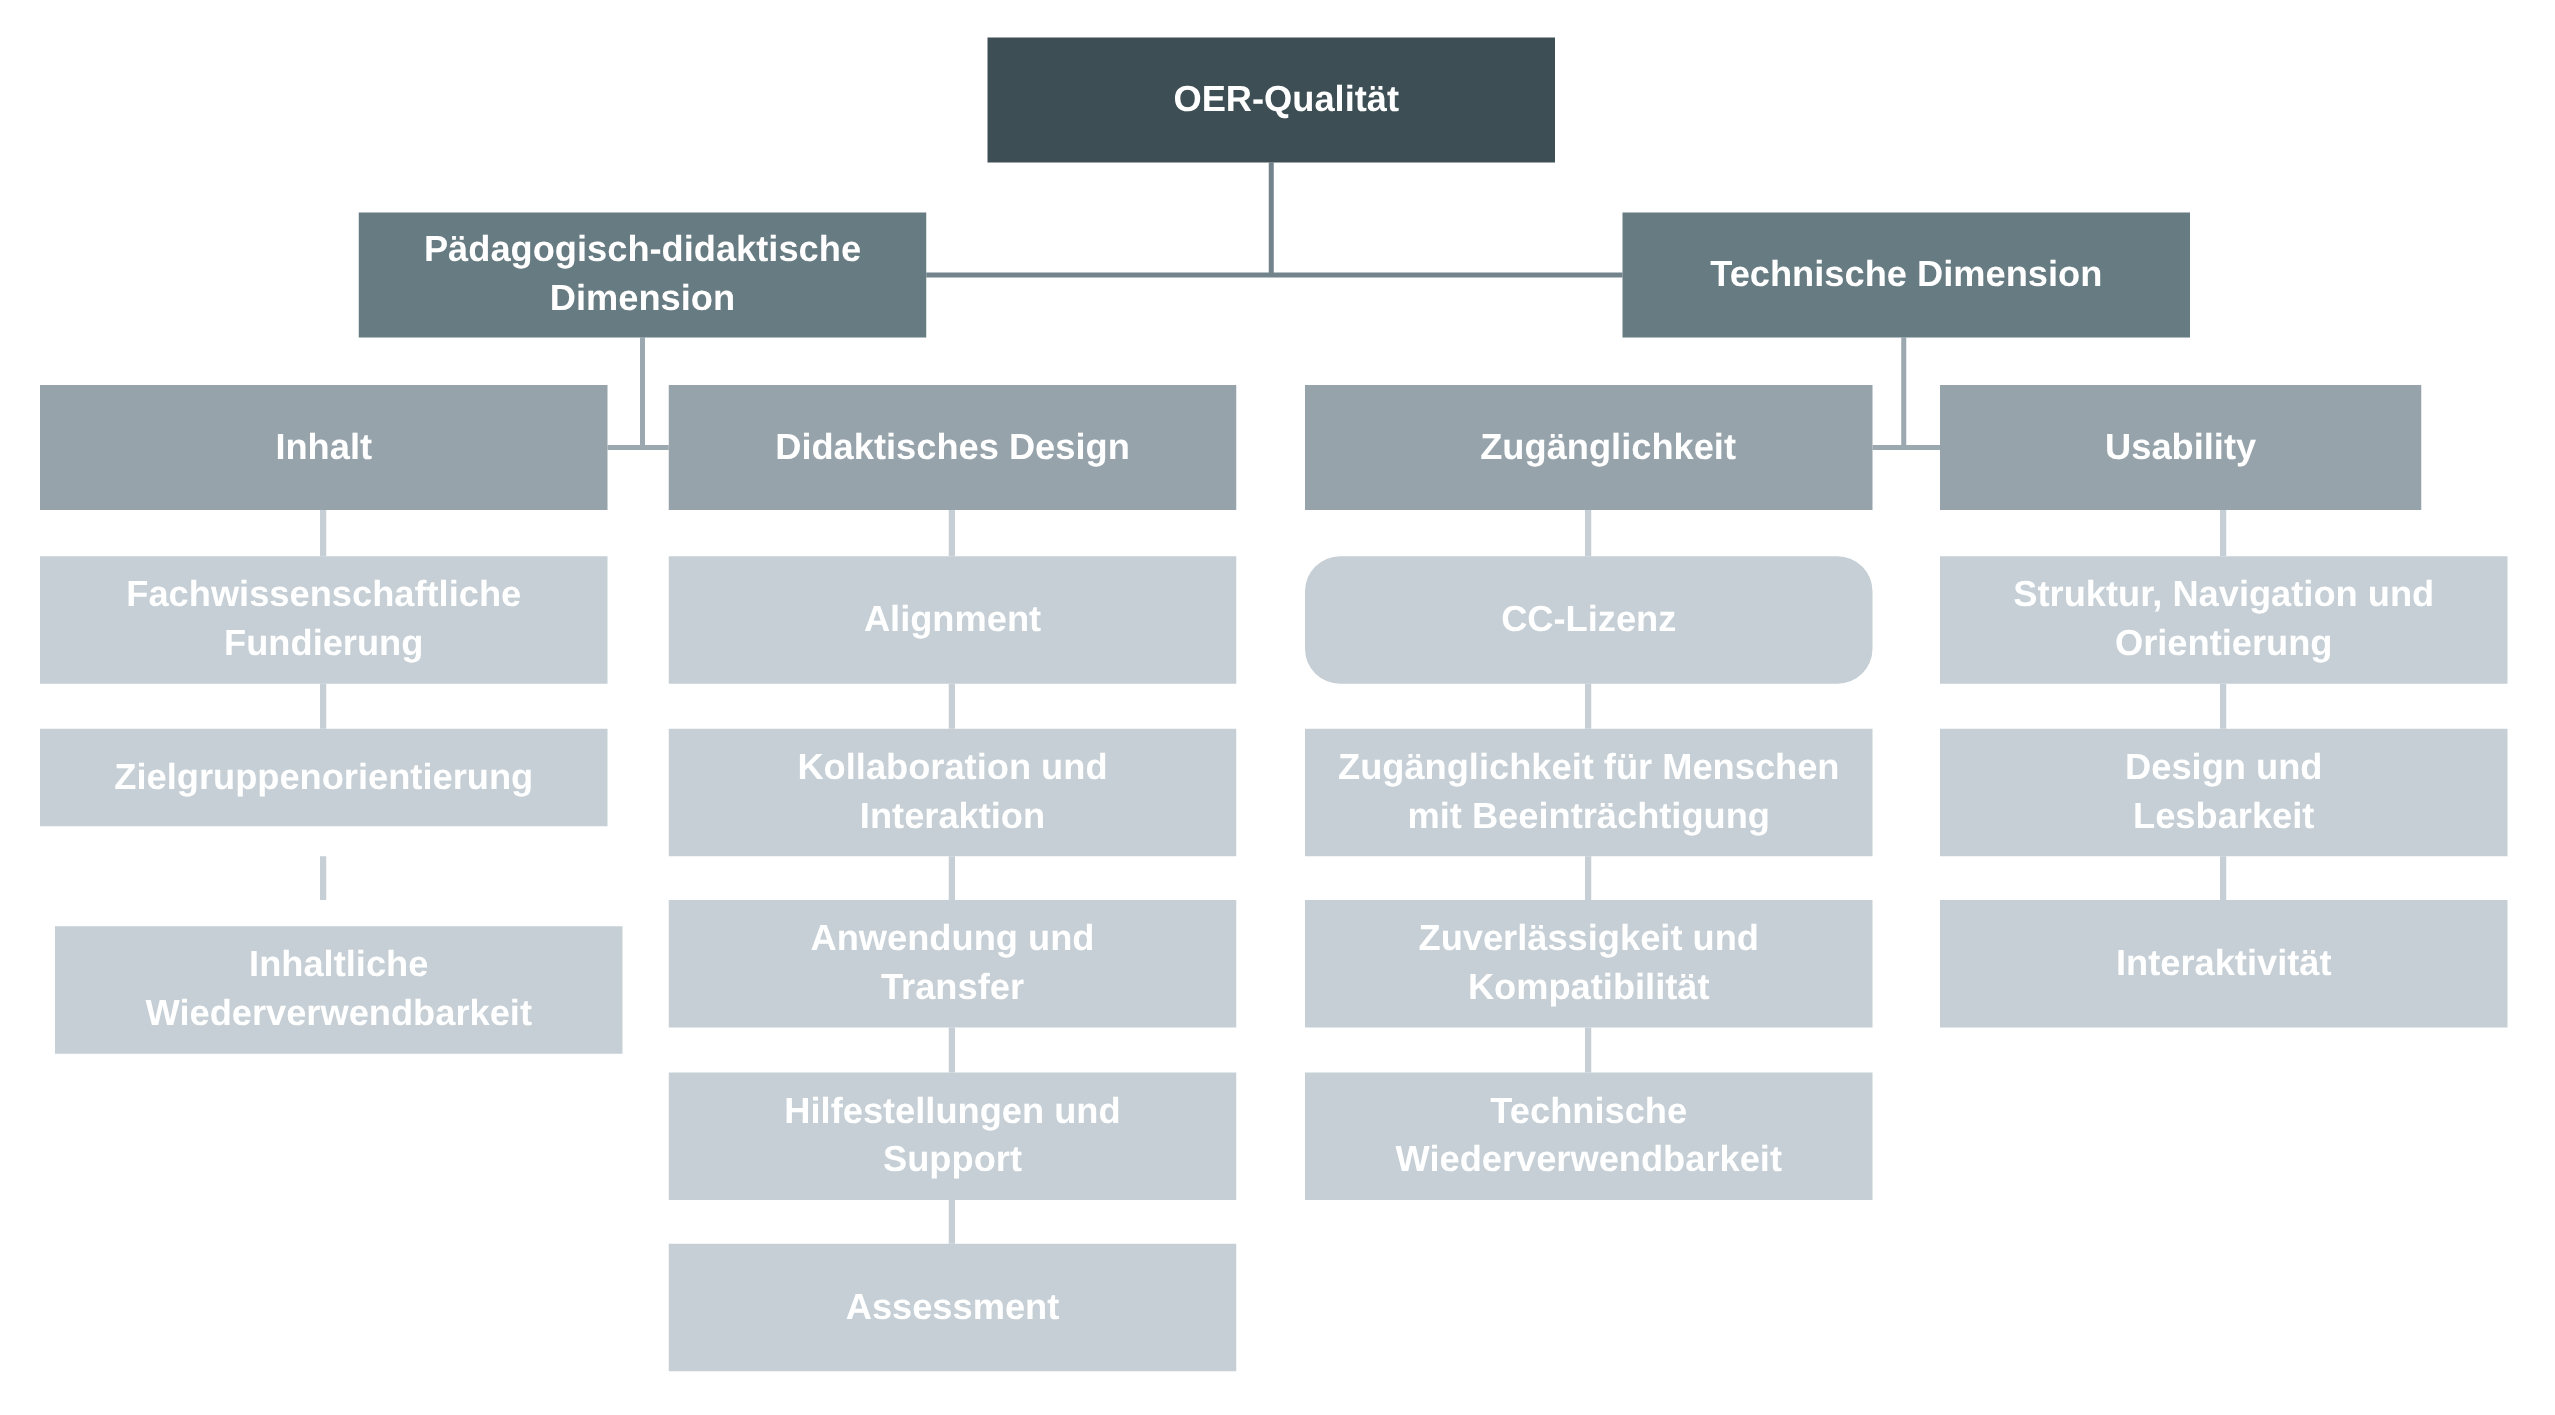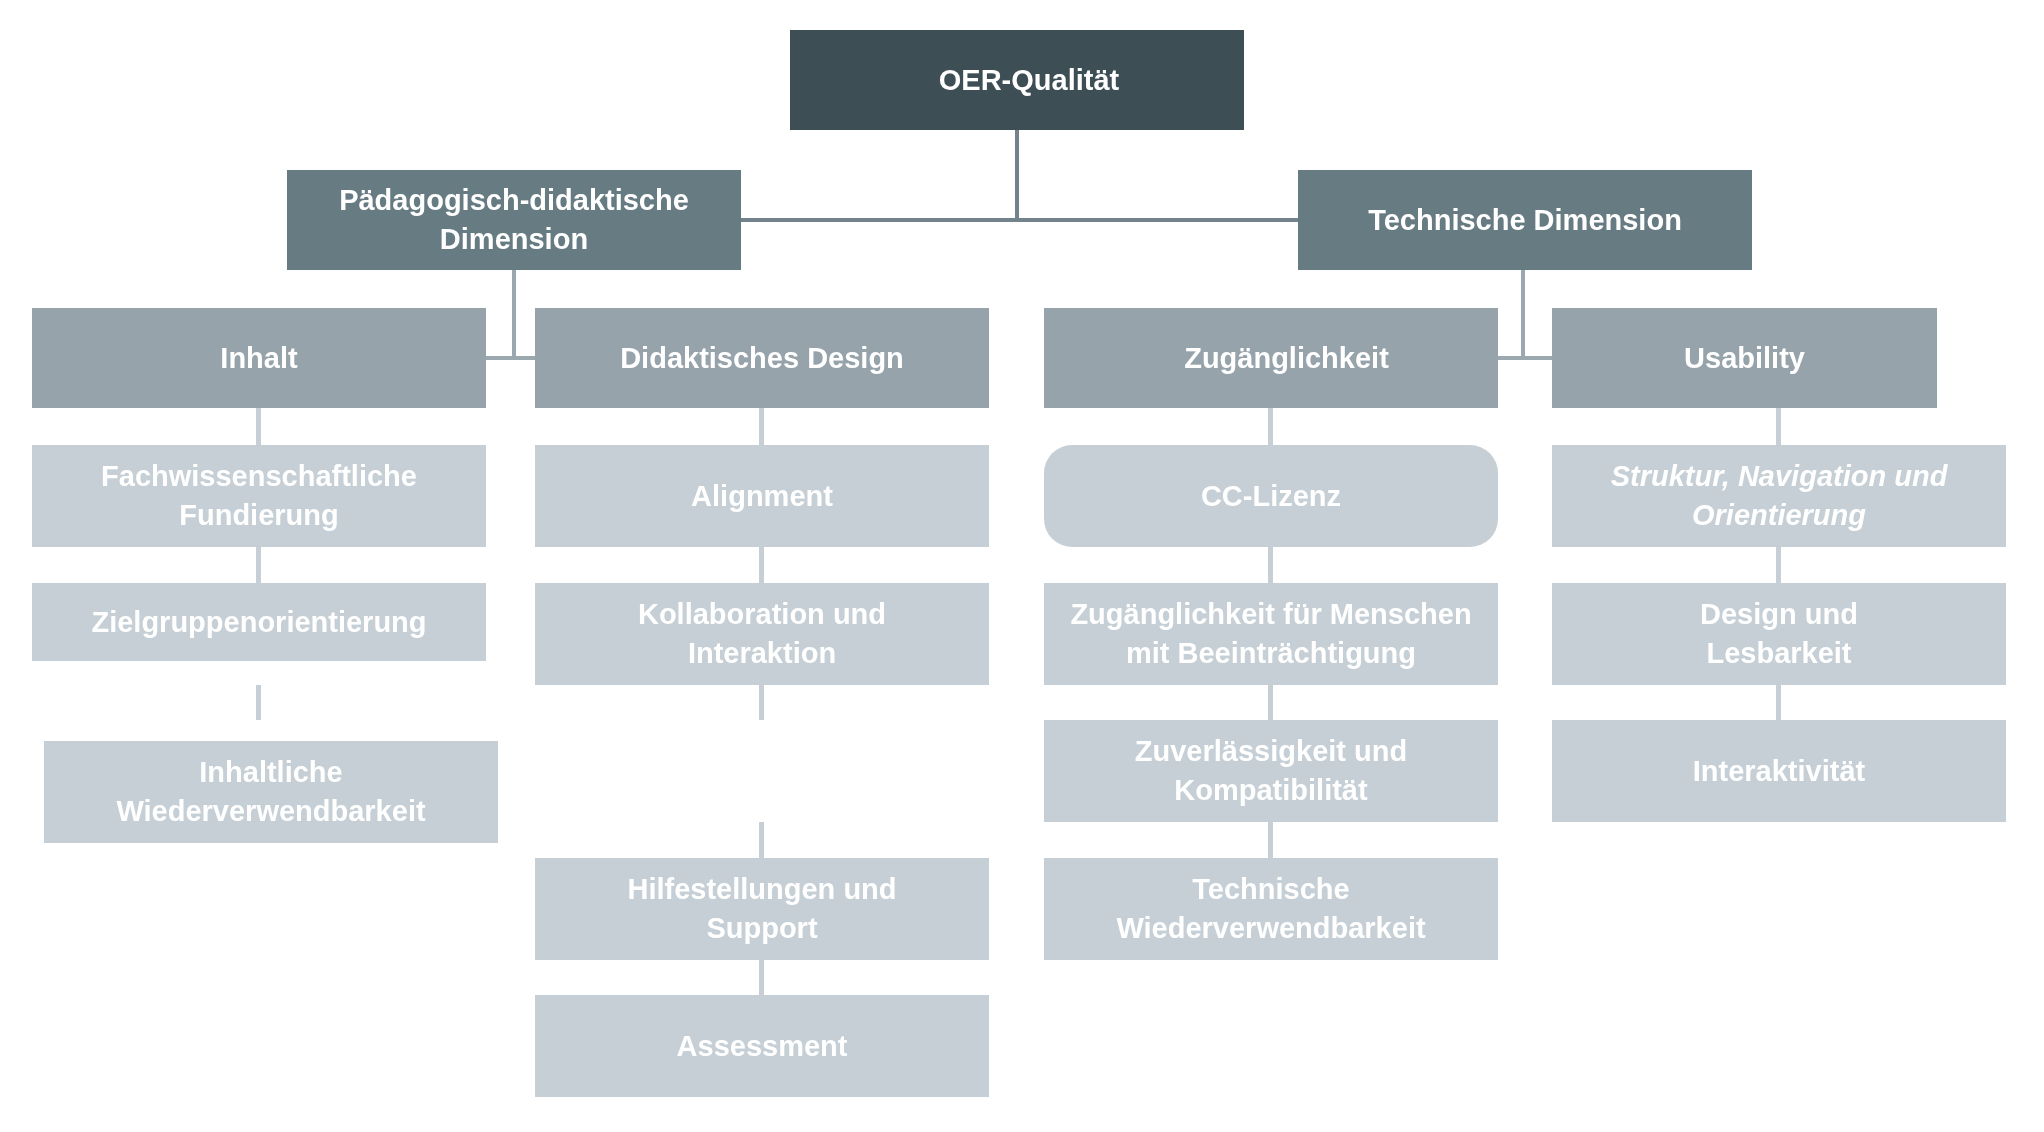--- a/index.html
+++ b/index.html
@@ -86,31 +86,33 @@
 
   <div class="node node--item" style="left:32px; top:445px; width:454px; height:102px;">Fachwissenschaftliche
 Fundierung</div>
   <div class="node node--item" style="left:32px; top:583px; width:454px; height:78px;">Zielgruppenorientierung</div>
   <div class="node node--item" style="left:44px; top:720px; width:454px; height:102px;margin-top:21px;">Inhaltliche
 Wiederverwendbarkeit</div>
 
   <div class="node node--item" style="left:535px; top:445px; width:454px; height:102px;">Alignment</div>
   <div class="node node--item" style="left:535px; top:583px; width:454px; height:102px;">Kollaboration und
 Interaktion</div>
+  <div class="node node--item" style="left:535px; top:720px; width:454px; height:102px;">Anwendung und
+Transfer</div>
   <div class="node node--item" style="left:535px; top:858px; width:454px; height:102px;">Hilfestellungen und
 Support</div>
   <div class="node node--item" style="left:535px; top:995px; width:454px; height:102px;">Assessment</div>
 
   <div class="node node--item" style="left:1044px; top:445px; width:454px; height:102px;border-radius:28px;">CC-Lizenz</div>
   <div class="node node--item" style="left:1044px; top:583px; width:454px; height:102px;">Zugänglichkeit für Menschen
 mit Beeinträchtigung</div>
   <div class="node node--item" style="left:1044px; top:720px; width:454px; height:102px;">Zuverlässigkeit und
 Kompatibilität</div>
   <div class="node node--item" style="left:1044px; top:858px; width:454px; height:102px;">Technische
 Wiederverwendbarkeit</div>
 
-  <div class="node node--item" style="left:1552px; top:445px; width:454px; height:102px;font-style:italic;">Struktur, Navigation und
+  <div class="node node--item" style="left:1552px; top:445px; width:454px; height:102px;">Struktur, Navigation und
 Orientierung</div>
   <div class="node node--item" style="left:1552px; top:583px; width:454px; height:102px;">Design und
 Lesbarkeit</div>
   <div class="node node--item" style="left:1552px; top:720px; width:454px; height:102px;">Interaktivität</div>
 
 </div>
 
 </body></html>

